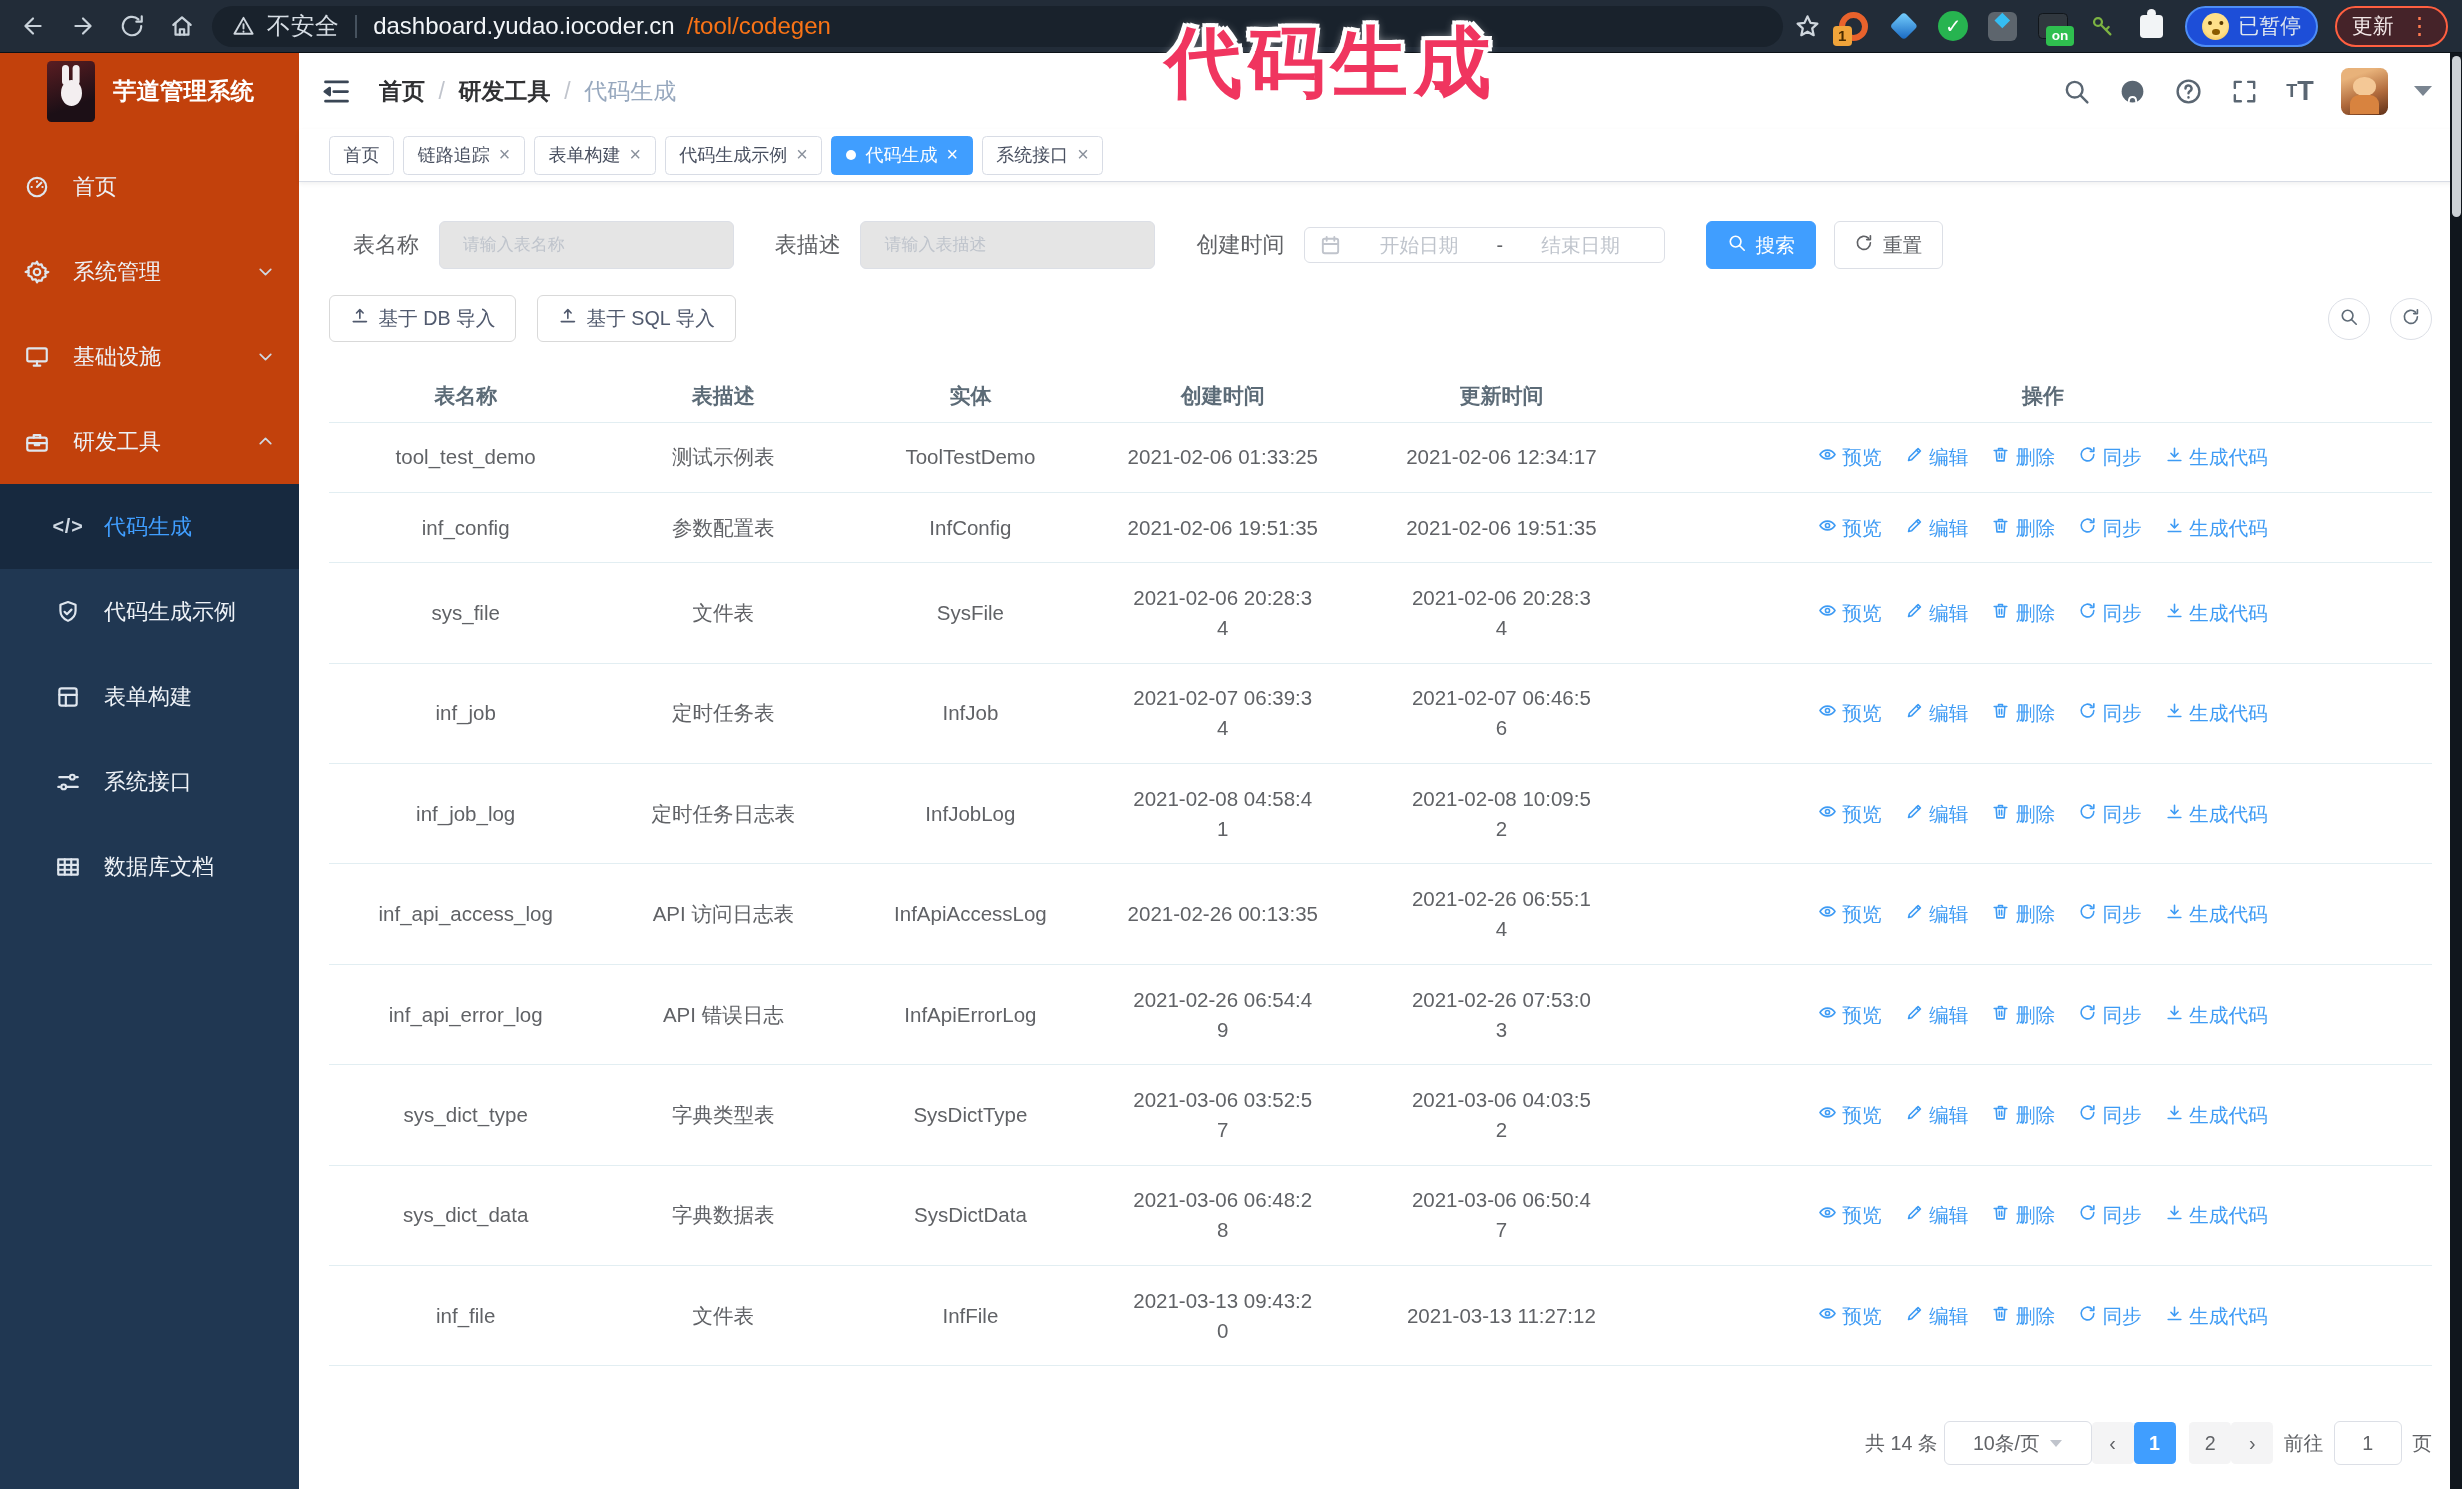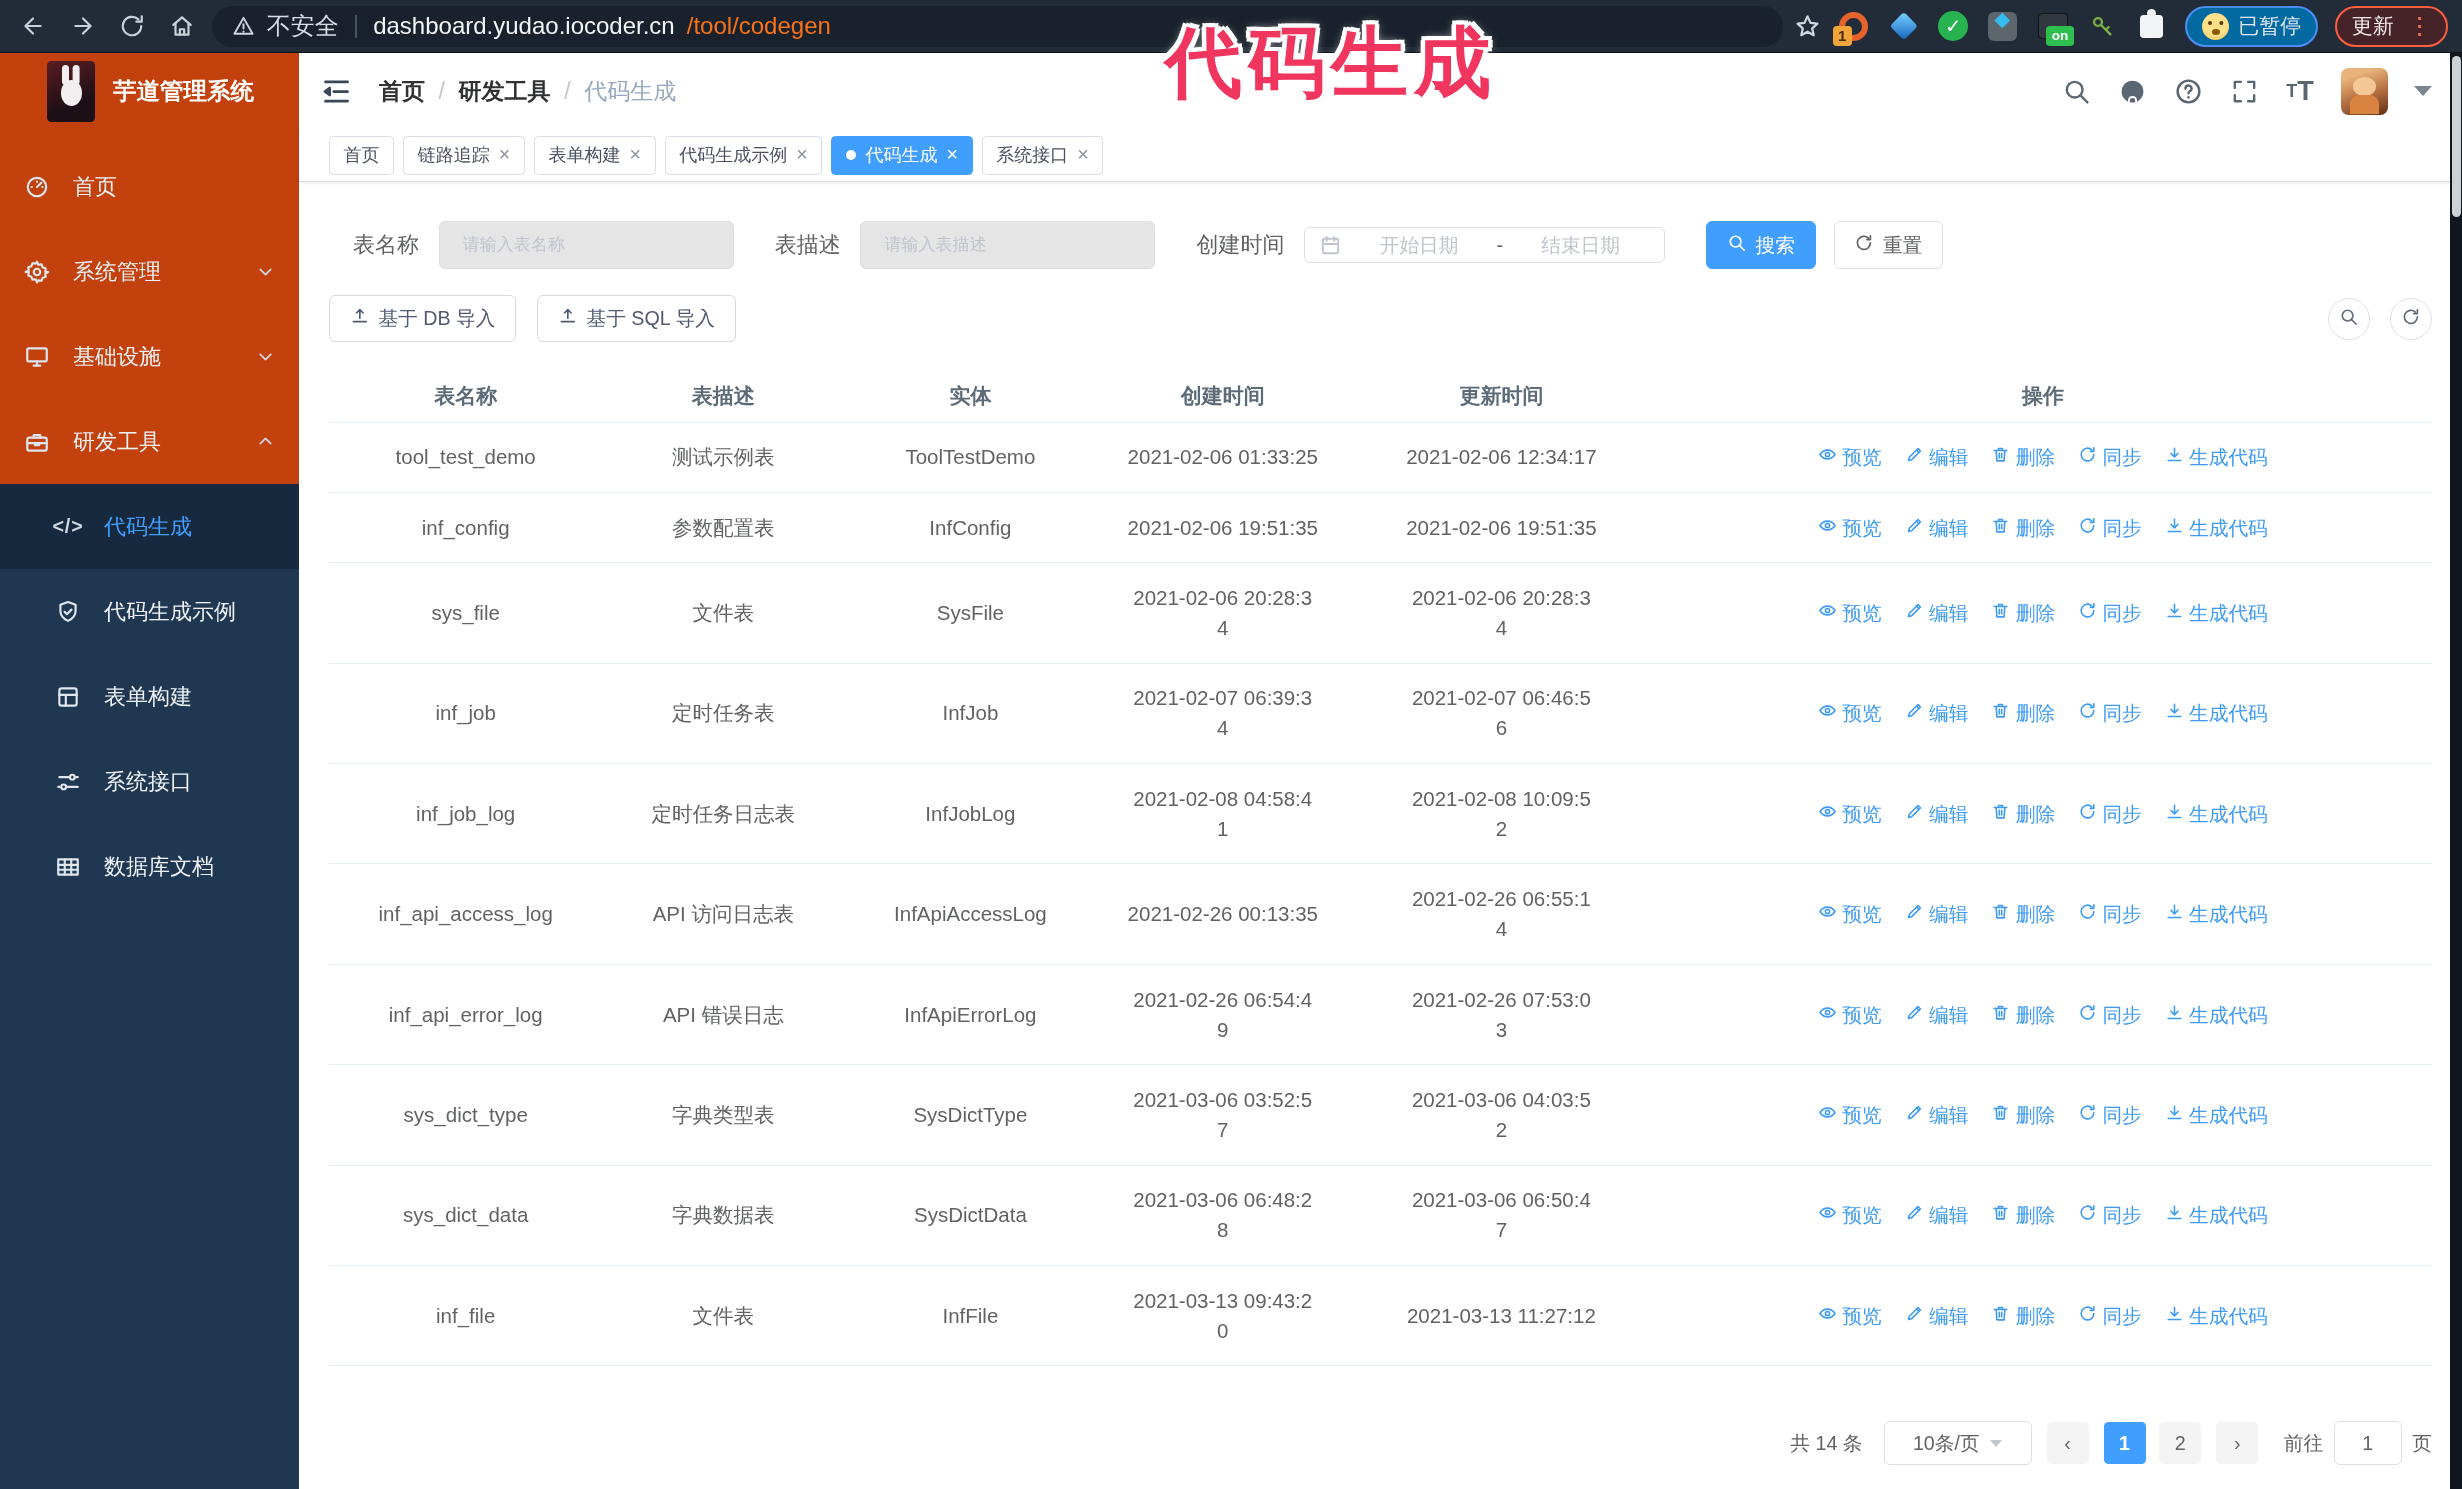--- a/index.html
+++ b/index.html
@@ -31,21 +31,21 @@
   .ext-gem { width:19.7px; height:19.7px; background:linear-gradient(135deg,#79d2ff,#1565c0); transform:rotate(45deg); border-radius:3.8px; }
   .ext-check { width:30px; height:30px; border-radius:50%; background:#27b450; color:#fff; font-size:19.7px; font-weight:bold;
                display:flex; align-items:center; justify-content:center; }
   .ext-grayext { width:29px; height:29px; border-radius:6px; background:#5d656d; position:relative; }
   .ext-grayext i { position:absolute; left:9px; top:3px; width:10.6px; height:10.6px; background:#35bdf2; transform:rotate(45deg); }
   .ext-darkcard { width:30px; height:26px; border-radius:4.5px; background:#31383f; border:1.5px solid #11161b; }
   .ext-key { color:#7cb342; } .ext-key svg { width:27px; height:27px; }
   .ext-puzzle { position:relative; width:23px; height:23px; background:#f2f4f6; border-radius:3.8px; }
   .ext-puzzle i { position:absolute; left:6.8px; top:-5.3px; width:9px; height:9px; border-radius:50%; background:#f2f4f6; }
   .pill { height:41px; border-radius:20.5px; display:flex; align-items:center; gap:9px; padding:0 15px; flex:0 0 auto; font-size:21px; }
-  .pill-paused { border:2.3px solid #4d8df6; background:#0369a1; color:#dfe6ee; }
+  .pill-paused { border:2.3px solid #4d8df6; background:#1d4ed8; color:#dfe6ee; }
   .face { width:27px; height:27px; border-radius:50%; background:radial-gradient(circle at 50% 40%,#ffe08a 55%,#f2b93b); position:relative; }
   .face:before { content:""; position:absolute; left:6px; top:8.3px; width:3.8px; height:3.8px; border-radius:50%; background:#5b3a00; box-shadow:11.4px 0 0 #5b3a00; }
   .face:after { content:""; position:absolute; left:9.8px; top:16px; width:7.6px; height:6px; border-radius:50%; background:#8a5a00; }
   .pill-update { border:2.3px solid #ff5f40; background:#452329; color:#f3e9e9; gap:13.6px; }
   .dots-v { color:#ff7a50; font-size:24px; line-height:1; letter-spacing:0; }
 
   
   .main-row { position:absolute; left:0; top:53px; width:2462px; height:1437px; display:flex; }
 
   
@@ -131,21 +131,21 @@
   .gtable th { font-size:21px; color:#5c6b77; font-weight:bold; padding:10.6px 7.6px 12px; border-bottom:1.5px solid #e2eef2; text-align:center; }
   .gtable td { font-size:20.5px; color:#606266; padding:19.7px 7.6px; border-bottom:1.5px solid #e2eef2; text-align:center;
                line-height:30px; white-space:pre-line; word-break:break-all; }
   .col-name { width:13%; } .col-desc { width:11.5%; } .col-entity { width:12%; }
   .col-created { width:12%; } .col-updated { width:14.5%; } .col-actions { width:37%; }
   .actions { display:flex; align-items:center; justify-content:center; gap:23px; white-space:nowrap; }
   .act { color:#3e9bf4; font-size:19.7px; display:inline-flex; align-items:center; gap:5.3px; cursor:pointer; text-decoration:none; }
   .act svg { width:19px; height:19px; }
 
   
-  .pager-row { display:flex; align-items:center; justify-content:flex-end; margin-top:55px; gap:15px; font-size:19.7px; color:#606266; }
+  .pager-row { display:flex; align-items:center; justify-content:flex-end; margin-top:55px; font-size:19.7px; color:#606266; }
   .pg-total { margin-right:6px; }
   .pg-select { width:148px; height:44px; border:1.5px solid #dcdfe6; border-radius:6px; display:flex; align-items:center;
                justify-content:center; gap:10.6px; color:#606266; cursor:pointer; }
   .pg-select .sel-caret { width:0; height:0; border-left:6.8px solid transparent; border-right:6.8px solid transparent; border-top:7.6px solid #c0c4cc; }
   .pg-btn { min-width:42px; height:42px; border-radius:4.5px; background:#f4f4f5; color:#606266; display:flex; align-items:center;
             justify-content:center; font-size:19.7px; cursor:pointer; padding:0 6px; }
   .pg-btn.active { background:#409eff; color:#fff; font-weight:bold; }
   .pg-goto { display:flex; align-items:center; gap:10.6px; margin-left:10.6px; }
   .pg-input { width:68px; height:44px; border:1.5px solid #dcdfe6; border-radius:6px; text-align:center; font-size:19.7px; color:#606266; outline:none; font-family:inherit; }
 

